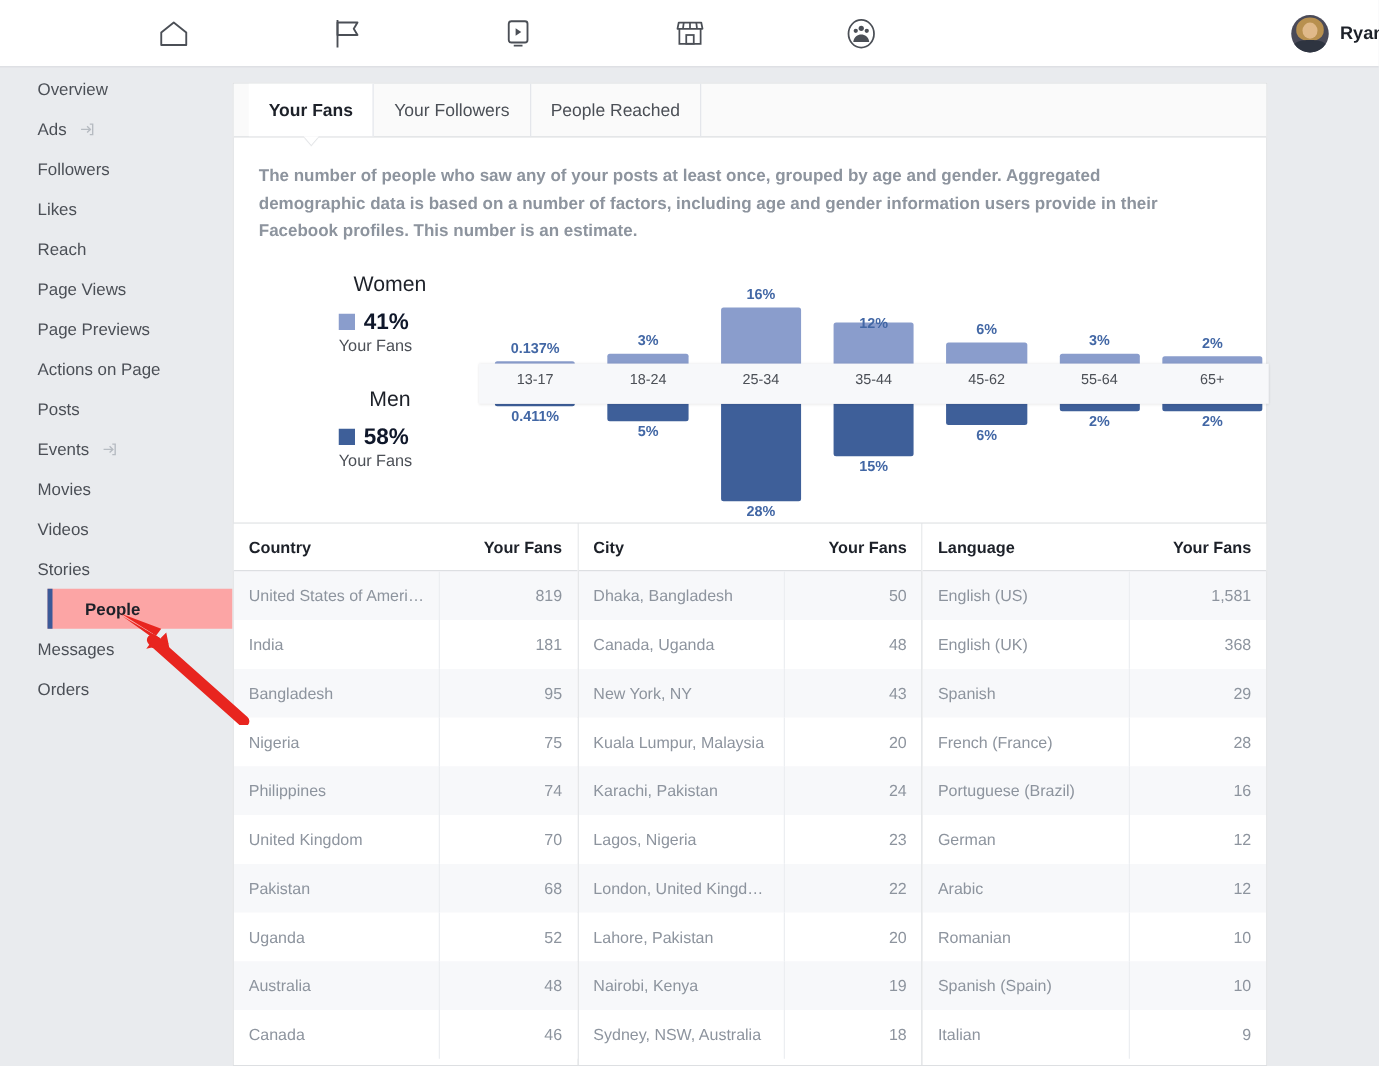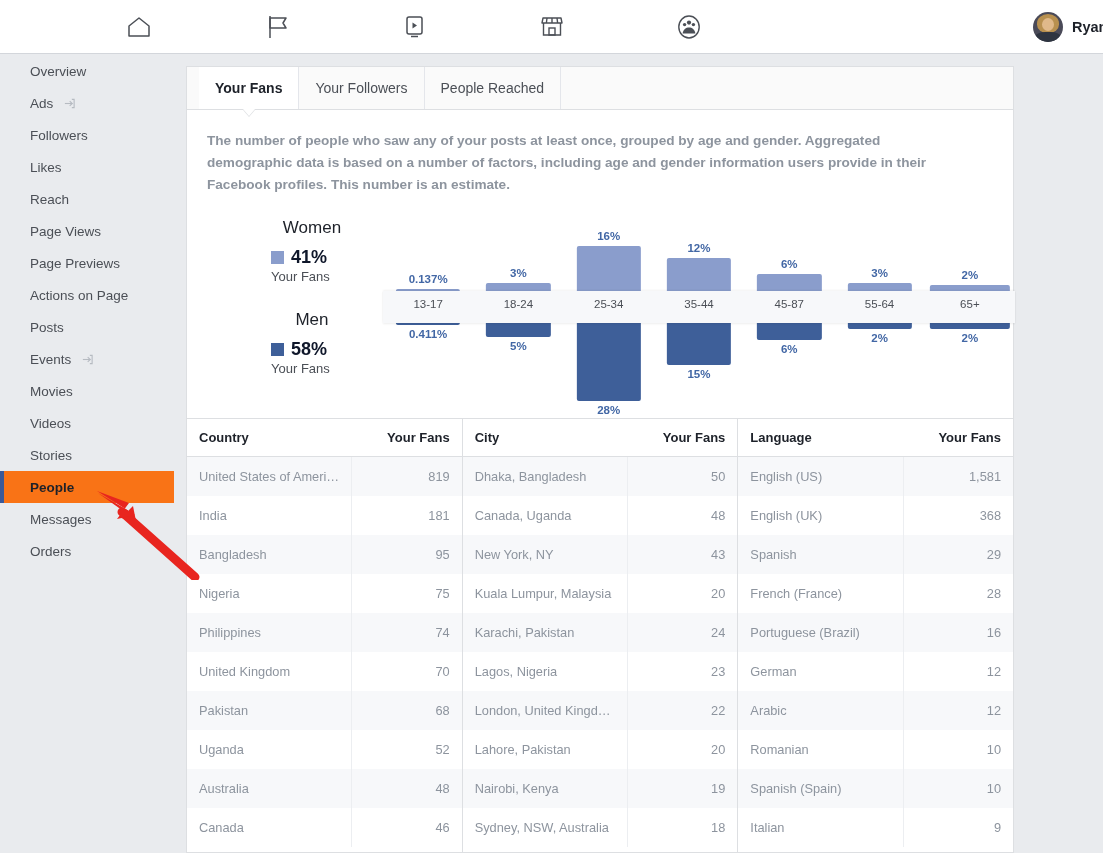--- a/index.html
+++ b/index.html
@@ -68,22 +68,23 @@
   }
   .side-item {
     position: relative;
     height: 32px; padding-left: 30px;
     display: flex; align-items: center; gap: 10px;
     font-size: 13.5px; color: #4b4f56;
     cursor: pointer;
   }
   .side-item .lbl { white-space: nowrap; }
   .side-item.active {
-    background: #f97316;
+    background: #fca5a5;
     width: 174px;
+    margin-left: 38px;
   }
   .side-item.active .lbl { font-weight: bold; color: #1d2129; }
   .side-item.active::before {
     content: ""; position: absolute; left: 0; top: 0;
     width: 4px; height: 32px; background: #3b5998;
   }
   .ext-icon { opacity: .55; display: flex; align-items: center; }
 
   
   #main {
@@ -395,30 +396,30 @@
         <div class="agecol" style="left: 180.571px; width: 90.2857px;">
           <div class="bar-w" style="width: 64.2857px; height: 45px; background: rgb(138, 157, 204);"></div>
           <div class="bar-m" style="width: 64.2857px; height: 78px; background: rgb(62, 95, 153);"></div>
           <div class="lbl-w" style="bottom: 186px;">16%</div>
           <div class="lbl-m" style="top: 194px;">28%</div>
           <div class="agelbl">25-34</div>
         </div>
         <div class="agecol" style="left: 270.857px; width: 90.2857px;">
           <div class="bar-w" style="width: 64.2857px; height: 33px; background: rgb(138, 157, 204);"></div>
           <div class="bar-m" style="width: 64.2857px; height: 42px; background: rgb(62, 95, 153);"></div>
-          <div class="lbl-w" style="bottom: 174px;">12%</div>
+          <div class="lbl-w" style="bottom: 163px;">12%</div>
           <div class="lbl-m" style="top: 158px;">15%</div>
           <div class="agelbl">35-44</div>
         </div>
         <div class="agecol" style="left: 361.143px; width: 90.2857px;">
           <div class="bar-w" style="width: 64.2857px; height: 17px; background: rgb(138, 157, 204);"></div>
           <div class="bar-m" style="width: 64.2857px; height: 17px; background: rgb(62, 95, 153);"></div>
           <div class="lbl-w" style="bottom: 158px;">6%</div>
           <div class="lbl-m" style="top: 133px;">6%</div>
-          <div class="agelbl">45-87</div>
+          <div class="agelbl">45-62</div>
         </div>
         <div class="agecol" style="left: 451.429px; width: 90.2857px;">
           <div class="bar-w" style="width: 64.2857px; height: 8px; background: rgb(138, 157, 204);"></div>
           <div class="bar-m" style="width: 64.2857px; height: 6px; background: rgb(62, 95, 153);"></div>
           <div class="lbl-w" style="bottom: 149px;">3%</div>
           <div class="lbl-m" style="top: 122px;">2%</div>
           <div class="agelbl">55-64</div>
         </div>
         <div class="agecol" style="left: 541.714px; width: 90.2857px;">
           <div class="bar-w" style="width: 80.2857px; height: 6px; background: rgb(138, 157, 204);"></div>

